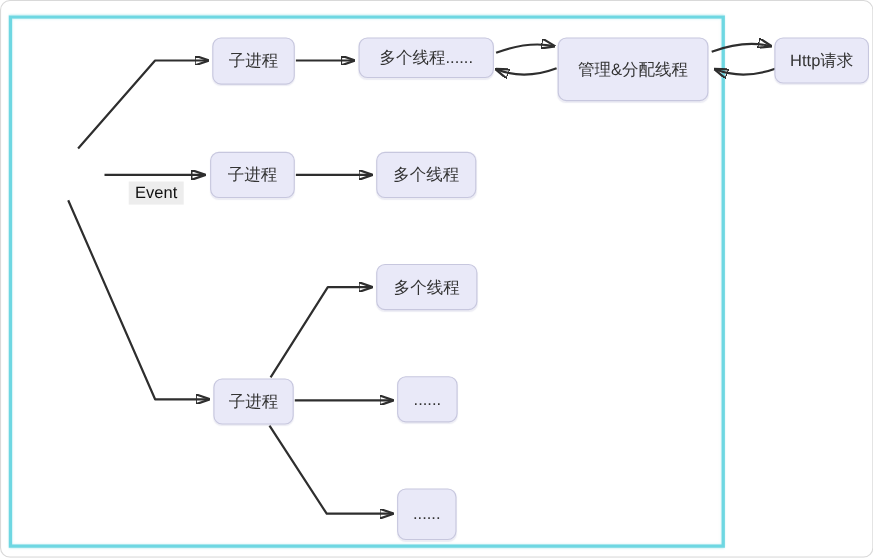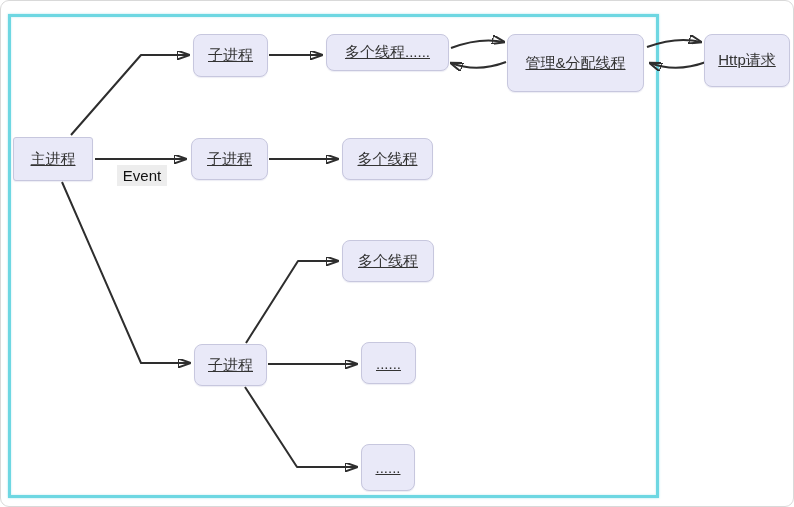--- a/index.html
+++ b/index.html
@@ -42,27 +42,26 @@
     position:absolute;
     background:var(--node-fill);
     border:1px solid var(--node-border);
     border-radius:8px;
     display:flex;align-items:center;justify-content:center;
     font-size:15px;
     color:var(--text);
     box-sizing:border-box;
     white-space:nowrap;
     box-shadow:0 1px 1px rgba(180,180,210,.25);
-    text-decoration:underline;
   }
   .n-main          {left:12px;  top:136px; width:80px;  height:44px; border-radius:3px;}
   .n-child-top     {left:192px; top:33px;  width:75px;  height:43px;}
   .n-threads-top   {left:325px; top:33px;  width:123px; height:37px;}
   .n-manage        {left:506px; top:33px;  width:137px; height:58px;}
-  .n-http          {left:703px; top:33px;  width:86px;  height:53px;}
+  .n-http          {left:703px; top:33px;  width:86px;  height:42px;}
   .n-child-mid     {left:190px; top:137px; width:77px;  height:42px;}
   .n-threads-mid   {left:341px; top:137px; width:91px;  height:42px;}
   .n-threads-bottom{left:341px; top:239px; width:92px;  height:42px;}
   .n-child-bottom  {left:193px; top:343px; width:73px;  height:42px;}
   .n-dots-mid      {left:360px; top:341px; width:55px;  height:42px;}
   .n-dots-bottom   {left:360px; top:443px; width:54px;  height:47px;}
   .edge-label{
     position:absolute;
     left:116px;top:164px;
     width:50px;height:21px;
@@ -92,21 +91,20 @@
     <path d="M 646 46 Q 676 35 700 41" marker-end="url(#ah)"></path>
     <path d="M 705 61 Q 675 72 649 62" marker-end="url(#ah)"></path>
     <path d="M 94 158 L 185 158" marker-end="url(#ah)"></path>
     <path d="M 268 158 L 337 158" marker-end="url(#ah)"></path>
     <path d="M 61 181 L 140 362 L 189 362" marker-end="url(#ah)"></path>
     <path d="M 245 342 L 297 260 L 337 260" marker-end="url(#ah)"></path>
     <path d="M 267 363 L 356 363" marker-end="url(#ah)"></path>
     <path d="M 244 386 L 296 466 L 356 466" marker-end="url(#ah)"></path>
   </svg>
 
-  <div class="node n-main">主进程</div>
 
   <div class="node n-child-top">子进程</div>
 
   <div class="node n-threads-top">多个线程......</div>
 
   <div class="node n-manage">管理&amp;分配线程</div>
 
   <div class="node n-http">Http请求</div>
 
   <div class="node n-child-mid">子进程</div>

